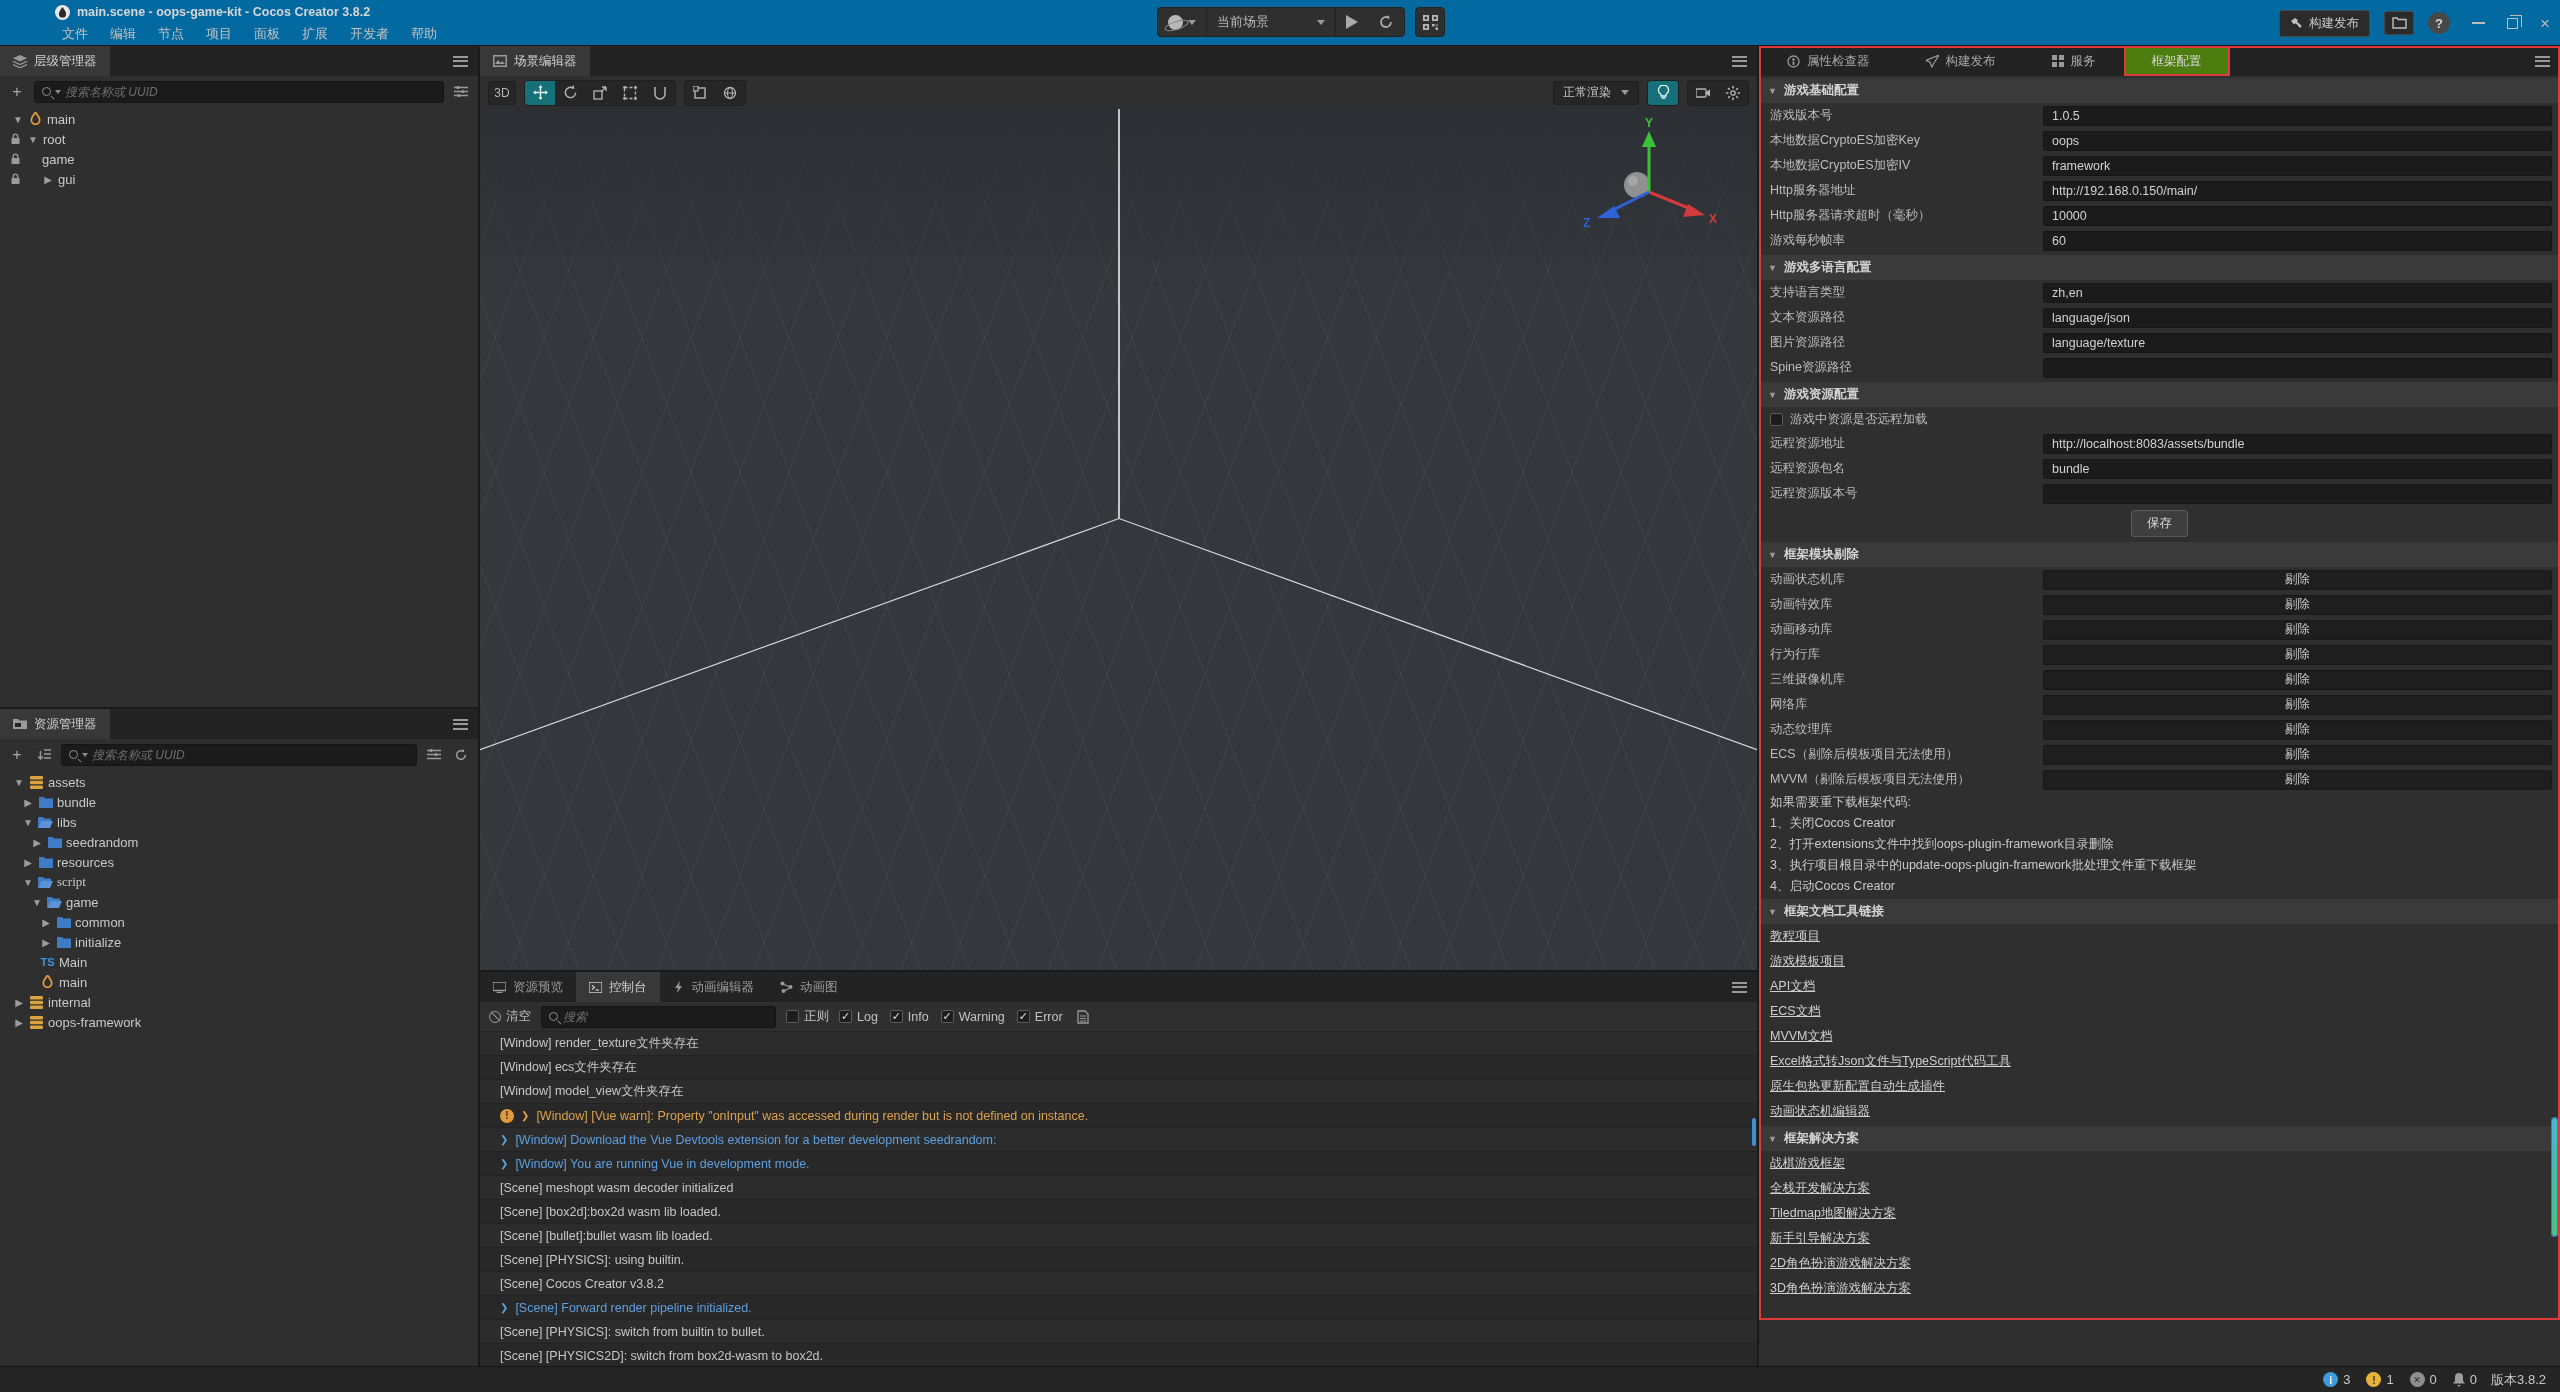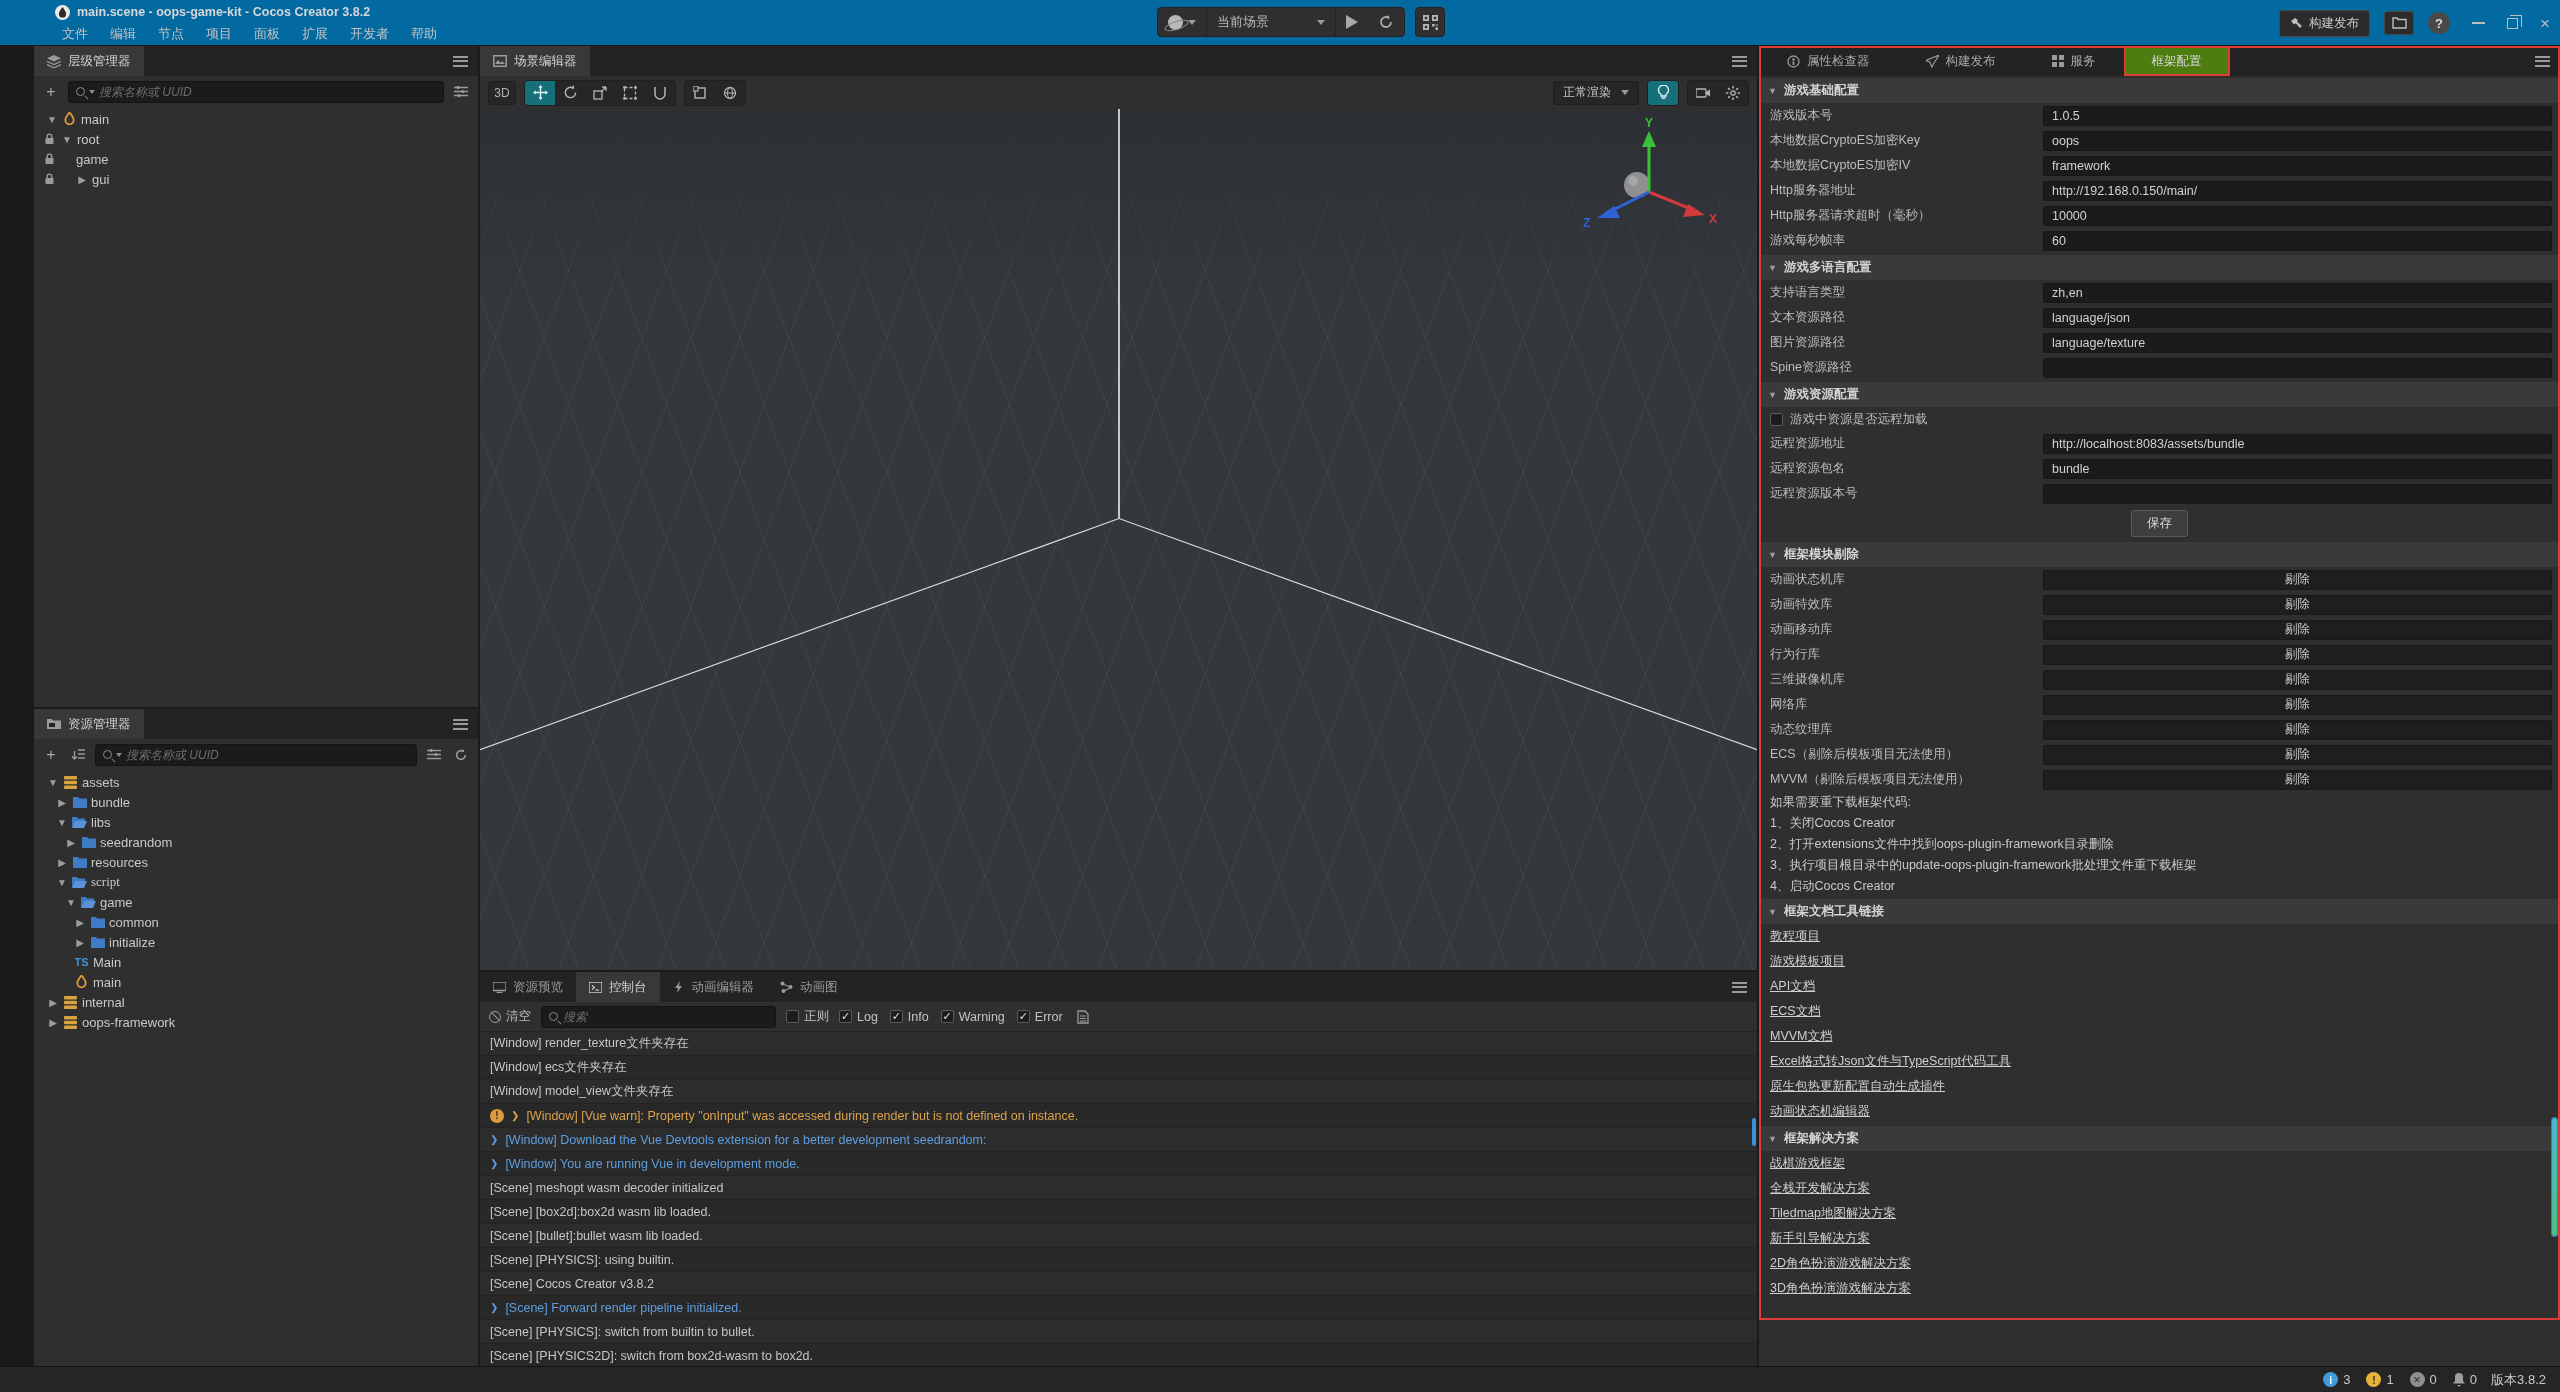--- a/index.html
+++ b/index.html
@@ -31,21 +31,21 @@
   .build-btn { display:flex; align-items:center; gap:6px; padding:4px 10px; border:1px solid #474747; border-radius:3px; color:#c9c9c9; font-size:12.5px; background:#2b2b2b; }
   .icon-btn { display:flex; align-items:center; justify-content:center; width:30px; height:24px; border:1px solid #474747; border-radius:3px; background:#2b2b2b; }
   .help-btn { width:22px; height:22px; border-radius:50%; background:#484848; color:#d9d9d9; display:flex; align-items:center; justify-content:center; font-weight:bold; font-size:13px; border:none; }
   .win-ctl { display:flex; align-items:center; gap:22px; margin-left:8px; color:#bdbdbd; }
   .wc-min { width:13px; border-top:2px solid #bdbdbd; }
   .wc-max { width:11px; height:11px; border:1.5px solid #bdbdbd; position:relative; }
   .wc-max::before { content:""; position:absolute; left:2px; top:-4px; width:11px; height:11px; border-top:1.5px solid #bdbdbd; border-right:1.5px solid #bdbdbd; }
   .wc-close { font-size:17px; line-height:13px; color:#bdbdbd; }
   
   .workspace { position:absolute; top:46px; left:0; right:0; bottom:26px; display:flex; gap:2px; }
-  .col-left { width:478px; display:flex; flex-direction:column; gap:2px;padding-left:34px; }
+  .col-left { width:478px; display:flex; flex-direction:column; gap:2px; }
   .col-center { flex:1; display:flex; flex-direction:column; gap:2px; min-width:0; }
   .col-right { width:801px; position:relative; background:#2f2f2f; overflow:hidden; }
   .panel { background:#2f2f2f; display:flex; flex-direction:column; overflow:hidden; position:relative; }
   .p-hierarchy { height:661px; }
   .p-assets { flex:1; }
   .p-scene { height:924px; }
   .p-console { flex:1; }
   .panel-header { height:30px; background:#232323; display:flex; align-items:stretch; flex-shrink:0; }
   .panel-tab { display:flex; align-items:center; gap:7px; padding:0 13px; background:#383838; color:#d2d2d2; font-size:12.5px; }
   .panel-tab.inactive { background:transparent; color:#9c9c9c; }
@@ -86,21 +86,21 @@
   .console-toolbar { height:30px; display:flex; align-items:center; gap:10px; padding:0 9px; border-bottom:1px solid #242424; flex-shrink:0; }
   .clear-btn { display:flex; align-items:center; gap:5px; color:#b9b9b9; font-size:12.5px; }
   .clear-ic { width:12px; height:12px; border:1.6px solid #9a9a9a; border-radius:50%; position:relative; }
   .clear-ic::after { content:""; position:absolute; left:-1px; top:4.2px; width:13px; border-top:1.6px solid #9a9a9a; transform:rotate(45deg); }
   .console-search { width:235px; height:22px; background:#1b1b1b; border:1px solid #141414; border-radius:3px; display:flex; align-items:center; gap:5px; padding:0 7px; }
   .console-search input { flex:1; min-width:0; background:transparent; border:none; outline:none; color:#cfcfcf; font-size:12px; font-style:italic; }
   .console-search input::placeholder { color:#6d6d6d; }
   .cb-wrap { display:flex; align-items:center; gap:5px; font-size:12.5px; color:#c3c3c3; }
   .cb { width:13px; height:13px; background:#1d1d1d; border:1px solid #5b5b5b; border-radius:2px; display:flex; align-items:center; justify-content:center; font-size:11px; color:#e2e2e2; }
   .console-msgs { flex:1; overflow:hidden; }
-  .msg { height:24px; display:flex; align-items:center; gap:7px; padding-left:10px; font-size:12.5px; color:#c6c6c6; background:#2c2c2c; border-bottom:1px solid #222; }
+  .msg { height:24px; display:flex; align-items:center; gap:7px; padding-left:20px; font-size:12.5px; color:#c6c6c6; background:#2c2c2c; border-bottom:1px solid #222; }
   .msg:nth-child(even) { background:#282828; }
   .msg .m-chev { font-size:10px; color:inherit; }
   .msg.warn { color:#dba24d; }
   .msg.info { color:#5f9fdf; }
   .warn-ic { width:14px; height:14px; border-radius:50%; background:#e0993f; color:#2c2c2c; font-weight:bold; font-size:10px; display:flex; align-items:center; justify-content:center; flex-shrink:0; }
   .console-thumb { position:absolute; right:1px; top:146px; width:4px; height:28px; background:#3e8fd6; border-radius:2px; }
   
   .insp-tabs { height:30px; background:#232323; display:flex; align-items:stretch; }
   .insp-tab { display:flex; align-items:center; gap:7px; padding:0 28px; color:#a8a8a8; font-size:12.5px; position:relative; }
   .insp-tab.active { background:#4d7c0f; color:#d8d8d8; outline:2px solid #e03a3a; outline-offset:-2px; }

